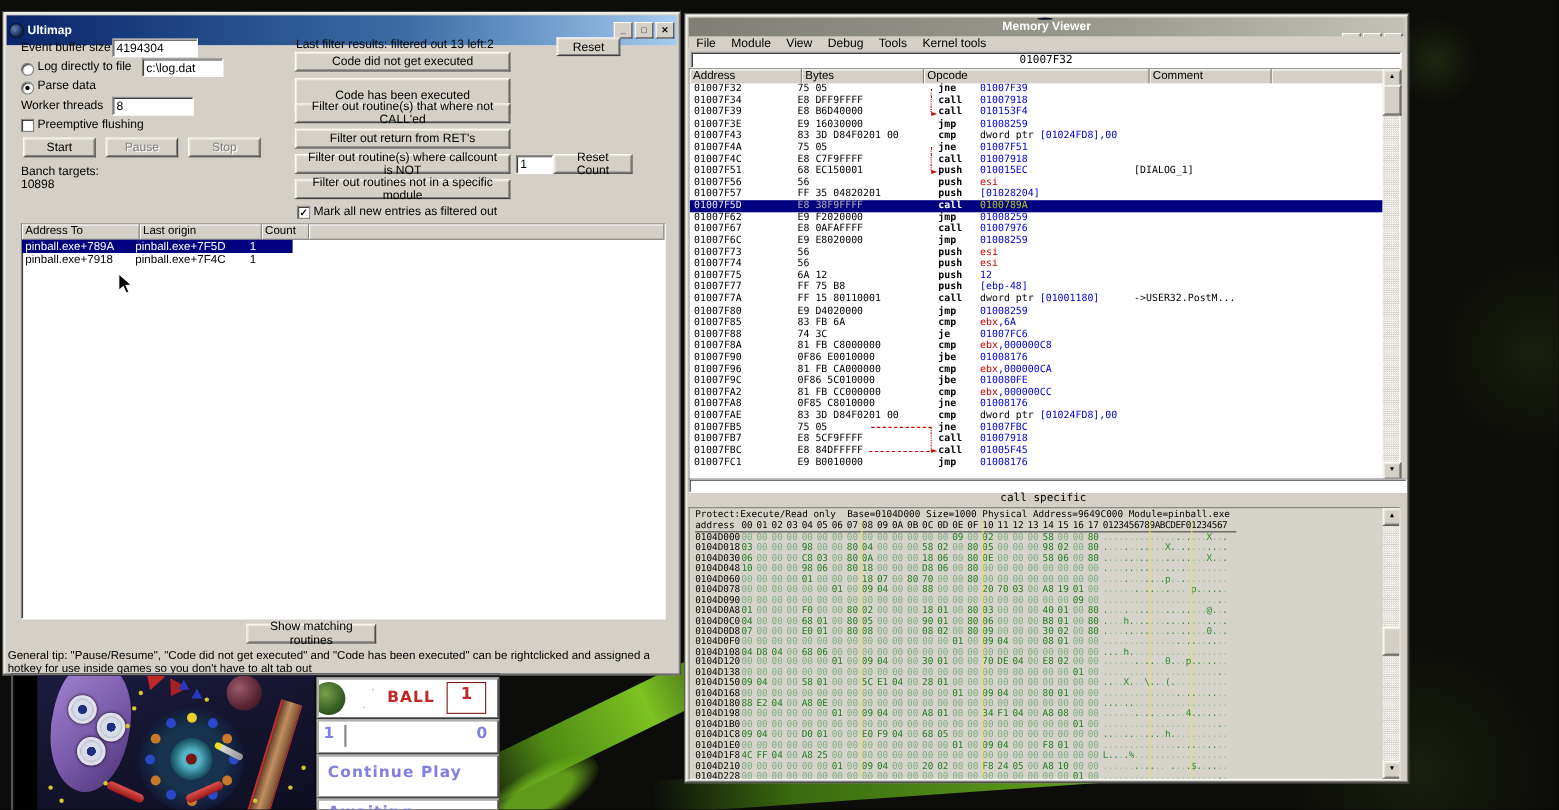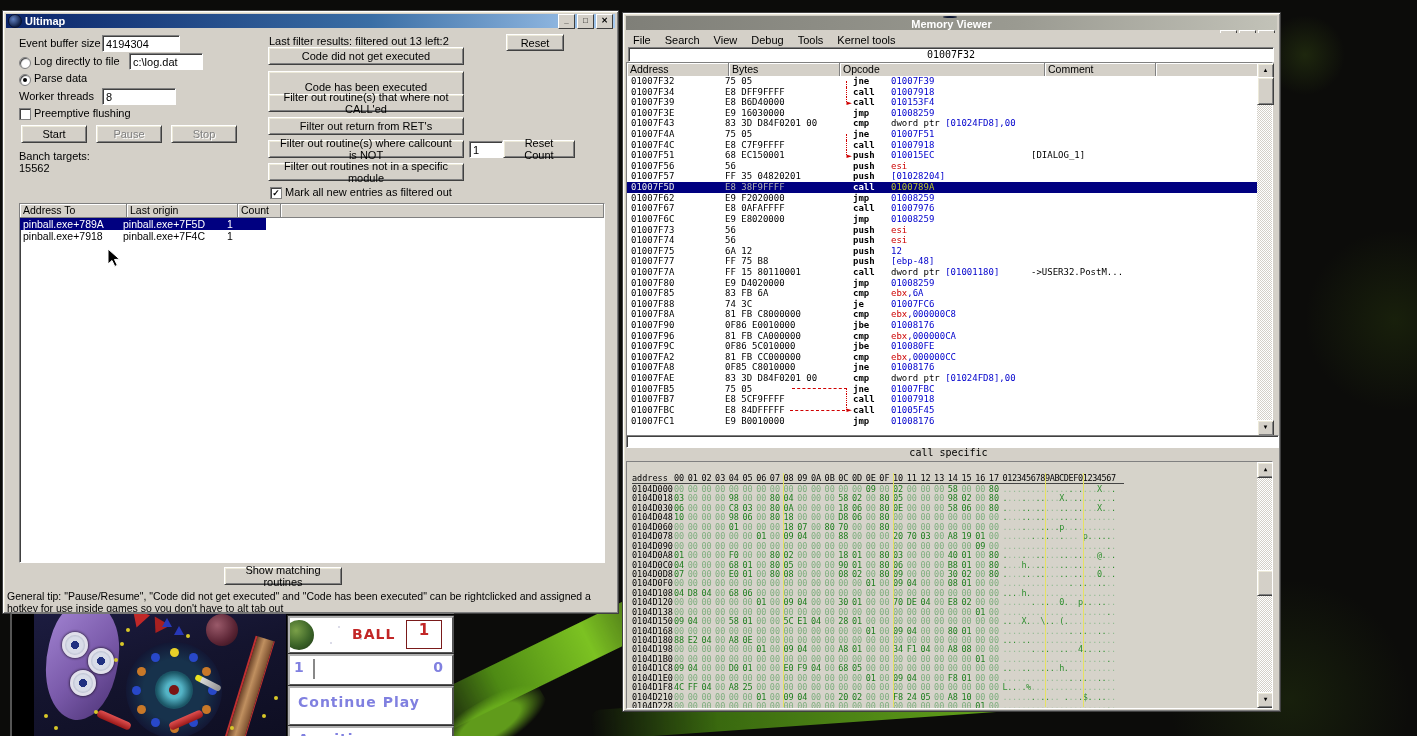--- a/index.html
+++ b/index.html
@@ -15,21 +15,21 @@
   .stripeA{left:408px;top:628px;width:330px;height:40px;transform:rotate(-26deg);
      background:linear-gradient(90deg,transparent,#4e8a14 25%,#78c01e 55%,#superb 0,transparent 95%);
      background:linear-gradient(90deg,transparent,#4e8a14 25%,#7cc222 55%,transparent 95%);border-radius:8px;}
   .stripeB{left:590px;top:688px;width:640px;height:30px;transform:rotate(-4deg);opacity:.9;
      background:linear-gradient(90deg,transparent,#3f7410 20%,#69ad1d 60%,transparent 97%);border-radius:10px;}
   .stripeC{left:430px;top:700px;width:120px;height:46px;transform:rotate(-30deg);opacity:.85;
      background:radial-gradient(ellipse,#6fb51e 0 40%,transparent 75%);}
   
   .win{position:absolute;background:#d4d0c8;border:1px solid #404040;
        box-shadow:inset 1px 1px 0 #fff,inset -1px -1px 0 #808080,inset 2px 2px 0 #ece9d8;z-index:2;}
-  .tbar{position:absolute;left:3px;right:3px;top:3px;height:14px;display:flex;align-items:center;
+  .tbar{position:absolute;left:3px;right:3px;top:3px;height:27px;display:flex;align-items:center;
         padding:0 2px;color:#fff;font-size:11px;font-weight:bold;}
   .tbar.active{background:linear-gradient(90deg,#0a246a,#3a6ea5 60%,#a6caf0);}
   .tbar.inactive{background:linear-gradient(90deg,#7f7f78,#9a9a91 60%,#c2c2b8);flex-direction:column;}
   .appico{width:12px;height:12px;margin-right:3px;border-radius:50%;
         background:radial-gradient(circle at 35% 35%,#6080c0,#102048 70%);border:1px solid #0a1430;}
   .tbtns{margin-left:auto;display:flex;gap:2px;}
   .tbtn{width:15px;height:13px;background:#d4d0c8;border:1px solid;border-color:#fff #404040 #404040 #fff;
         font-size:8px;font-weight:bold;color:#000;display:flex;align-items:center;justify-content:center;line-height:8px;}
   .btn{background:#d4d0c8;border:1px solid;border-color:#fff #404040 #404040 #fff;
        box-shadow:inset 1px 1px 0 #ece9d8,inset -1px -1px 0 #808080;
@@ -152,21 +152,21 @@
     <span class="radio on" style="left:13px;top:43px;"></span>
     <span class="lbl" style="left:28px;top:41px;">Parse data</span>
     <span class="lbl" style="left:13px;top:59px;">Worker threads</span>
     <span class="edit" style="left:96px;top:57px;width:66px;height:15px;">8</span>
     <span class="chk" style="left:13px;top:77px;"></span>
     <span class="lbl" style="left:28px;top:76px;">Preemptive flushing</span>
     <button class="btn" style="left:15px;top:94px;width:66px;height:18px;">Start</button>
     <button class="btn disabled" style="left:90px;top:94px;width:66px;height:18px;">Pause</button>
     <button class="btn disabled" style="left:165px;top:94px;width:66px;height:18px;">Stop</button>
     <span class="lbl" style="left:13px;top:119px;">Banch targets:</span>
-    <span class="lbl" style="left:13px;top:131px;">15562</span>
+    <span class="lbl" style="left:13px;top:131px;">10898</span>
 
     <span class="lbl" style="left:263px;top:4px;">Last filter results: filtered out 13 left:2</span>
     <button class="btn" style="left:500px;top:3px;width:58px;height:17px;">Reset</button>
     <div id="um-filter-btns">
         <button class="btn" style="left: 262px; top: 16px; width: 196px; height: 18px;">Code did not get executed</button>
         <button class="btn" style="left: 262px; top: 40px; width: 196px; height: 32px;">Code has been executed</button>
         <button class="btn" style="left: 262px; top: 63px; width: 196px; height: 18px;">Filter out routine(s) that where not CALL'ed</button>
         <button class="btn" style="left: 262px; top: 86px; width: 196px; height: 18px;">Filter out return from RET's</button>
         <button class="btn" style="left: 262px; top: 109px; width: 196px; height: 18px;">Filter out routine(s) where callcount is NOT</button>
         <button class="btn" style="left: 262px; top: 132px; width: 196px; height: 18px;">Filter out routines not in a specific module</button>
@@ -206,21 +206,21 @@
     <span class="appico"></span>
     <span>Memory Viewer</span>
     <span class="tbtns">
       <span class="tbtn">_</span>
       <span class="tbtn">□</span>
       <span class="tbtn">✕</span>
     </span>
   </div>
   <div class="menubar" id="mv-menu">
       <span>File</span>
-      <span>Search</span>
+      <span>Module</span>
       <span>View</span>
       <span>Debug</span>
       <span>Tools</span>
       <span>Kernel tools</span>
     </div>
   <div class="edit" style="left:5px;top:34px;width:638px;height:13px;justify-content:center;font-family:'DejaVu Sans Mono',monospace;font-size:10px;">01007F32</div>
 
   <div class="sunkpanel" style="left:3px;top:49px;width:645px;height:373px;">
     <div class="dishead" id="mv-disasm-head">
         <span class="lv-hcell" style="width: 95px;">Address</span>
@@ -490,20 +490,21 @@
     <div class="sb" style="right:0;top:0;bottom:0;">
       <div class="sbbtn" style="top:0;">▲</div>
       <div class="sbthumb" style="top:14px;height:26px;"></div>
       <div class="sbbtn" style="bottom:0;">▼</div>
     </div>
   </div>
   <div class="edit" style="left:3px;top:422px;width:645px;height:11px;"></div>
   <div class="lbl" style="left:3px;top:434px;width:645px;text-align:center;font-family:'DejaVu Sans Mono',monospace;font-size:10px;">call specific</div>
 
   <div class="hexpanel" style="left:3px;top:448px;width:645px;height:246px;">
+    <div class="hexinfo">Protect:Execute/Read only  Base=0104D000 Size=1000 Physical Address=9649C000 Module=pinball.exe</div>
     <div class="hexhead" id="hex-head"><span style="display: inline-block; width: 42px;">address</span><span class="hb">00</span><span class="hb">01</span><span class="hb">02</span><span class="hb">03</span><span class="hb">04</span><span class="hb">05</span><span class="hb">06</span><span class="hb">07</span><span class="hb">08</span><span class="hb">09</span><span class="hb">0A</span><span class="hb">0B</span><span class="hb">0C</span><span class="hb">0D</span><span class="hb">0E</span><span class="hb">0F</span><span class="hb">10</span><span class="hb">11</span><span class="hb">12</span><span class="hb">13</span><span class="hb">14</span><span class="hb">15</span><span class="hb">16</span><span class="hb">17</span><span class="hx-ascii">0123456789ABCDEF01234567</span></div>
     <div class="hexrows" id="hex-rows">
         <div class="hexrow"><span class="hx-a">0104D000</span><span class="hx-b z">00</span><span class="hx-b z">00</span><span class="hx-b z">00</span><span class="hx-b z">00</span><span class="hx-b z">00</span><span class="hx-b z">00</span><span class="hx-b z">00</span><span class="hx-b z">00</span><span class="hx-b z">00</span><span class="hx-b z">00</span><span class="hx-b z">00</span><span class="hx-b z">00</span><span class="hx-b z">00</span><span class="hx-b z">00</span><span class="hx-b nz">09</span><span class="hx-b z">00</span><span class="hx-b nz">02</span><span class="hx-b z">00</span><span class="hx-b z">00</span><span class="hx-b z">00</span><span class="hx-b nz">58</span><span class="hx-b z">00</span><span class="hx-b z">00</span><span class="hx-b nz">80</span><span class="hx-ascii"><span class="z">.</span><span class="z">.</span><span class="z">.</span><span class="z">.</span><span class="z">.</span><span class="z">.</span><span class="z">.</span><span class="z">.</span><span class="z">.</span><span class="z">.</span><span class="z">.</span><span class="z">.</span><span class="z">.</span><span class="z">.</span><span class="nz">.</span><span class="z">.</span><span class="nz">.</span><span class="z">.</span><span class="z">.</span><span class="z">.</span><span class="nz">X</span><span class="z">.</span><span class="z">.</span><span class="nz">.</span></span></div>
         <div class="hexrow"><span class="hx-a">0104D018</span><span class="hx-b nz">03</span><span class="hx-b z">00</span><span class="hx-b z">00</span><span class="hx-b z">00</span><span class="hx-b nz">98</span><span class="hx-b z">00</span><span class="hx-b z">00</span><span class="hx-b nz">80</span><span class="hx-b nz">04</span><span class="hx-b z">00</span><span class="hx-b z">00</span><span class="hx-b z">00</span><span class="hx-b nz">58</span><span class="hx-b nz">02</span><span class="hx-b z">00</span><span class="hx-b nz">80</span><span class="hx-b nz">05</span><span class="hx-b z">00</span><span class="hx-b z">00</span><span class="hx-b z">00</span><span class="hx-b nz">98</span><span class="hx-b nz">02</span><span class="hx-b z">00</span><span class="hx-b nz">80</span><span class="hx-ascii"><span class="nz">.</span><span class="z">.</span><span class="z">.</span><span class="z">.</span><span class="nz">.</span><span class="z">.</span><span class="z">.</span><span class="nz">.</span><span class="nz">.</span><span class="z">.</span><span class="z">.</span><span class="z">.</span><span class="nz">X</span><span class="nz">.</span><span class="z">.</span><span class="nz">.</span><span class="nz">.</span><span class="z">.</span><span class="z">.</span><span class="z">.</span><span class="nz">.</span><span class="nz">.</span><span class="z">.</span><span class="nz">.</span></span></div>
         <div class="hexrow"><span class="hx-a">0104D030</span><span class="hx-b nz">06</span><span class="hx-b z">00</span><span class="hx-b z">00</span><span class="hx-b z">00</span><span class="hx-b nz">C8</span><span class="hx-b nz">03</span><span class="hx-b z">00</span><span class="hx-b nz">80</span><span class="hx-b nz">0A</span><span class="hx-b z">00</span><span class="hx-b z">00</span><span class="hx-b z">00</span><span class="hx-b nz">18</span><span class="hx-b nz">06</span><span class="hx-b z">00</span><span class="hx-b nz">80</span><span class="hx-b nz">0E</span><span class="hx-b z">00</span><span class="hx-b z">00</span><span class="hx-b z">00</span><span class="hx-b nz">58</span><span class="hx-b nz">06</span><span class="hx-b z">00</span><span class="hx-b nz">80</span><span class="hx-ascii"><span class="nz">.</span><span class="z">.</span><span class="z">.</span><span class="z">.</span><span class="nz">.</span><span class="nz">.</span><span class="z">.</span><span class="nz">.</span><span class="nz">.</span><span class="z">.</span><span class="z">.</span><span class="z">.</span><span class="nz">.</span><span class="nz">.</span><span class="z">.</span><span class="nz">.</span><span class="nz">.</span><span class="z">.</span><span class="z">.</span><span class="z">.</span><span class="nz">X</span><span class="nz">.</span><span class="z">.</span><span class="nz">.</span></span></div>
         <div class="hexrow"><span class="hx-a">0104D048</span><span class="hx-b nz">10</span><span class="hx-b z">00</span><span class="hx-b z">00</span><span class="hx-b z">00</span><span class="hx-b nz">98</span><span class="hx-b nz">06</span><span class="hx-b z">00</span><span class="hx-b nz">80</span><span class="hx-b nz">18</span><span class="hx-b z">00</span><span class="hx-b z">00</span><span class="hx-b z">00</span><span class="hx-b nz">D8</span><span class="hx-b nz">06</span><span class="hx-b z">00</span><span class="hx-b nz">80</span><span class="hx-b z">00</span><span class="hx-b z">00</span><span class="hx-b z">00</span><span class="hx-b z">00</span><span class="hx-b z">00</span><span class="hx-b z">00</span><span class="hx-b z">00</span><span class="hx-b z">00</span><span class="hx-ascii"><span class="nz">.</span><span class="z">.</span><span class="z">.</span><span class="z">.</span><span class="nz">.</span><span class="nz">.</span><span class="z">.</span><span class="nz">.</span><span class="nz">.</span><span class="z">.</span><span class="z">.</span><span class="z">.</span><span class="nz">.</span><span class="nz">.</span><span class="z">.</span><span class="nz">.</span><span class="z">.</span><span class="z">.</span><span class="z">.</span><span class="z">.</span><span class="z">.</span><span class="z">.</span><span class="z">.</span><span class="z">.</span></span></div>
         <div class="hexrow"><span class="hx-a">0104D060</span><span class="hx-b z">00</span><span class="hx-b z">00</span><span class="hx-b z">00</span><span class="hx-b z">00</span><span class="hx-b nz">01</span><span class="hx-b z">00</span><span class="hx-b z">00</span><span class="hx-b z">00</span><span class="hx-b nz">18</span><span class="hx-b nz">07</span><span class="hx-b z">00</span><span class="hx-b nz">80</span><span class="hx-b nz">70</span><span class="hx-b z">00</span><span class="hx-b z">00</span><span class="hx-b nz">80</span><span class="hx-b z">00</span><span class="hx-b z">00</span><span class="hx-b z">00</span><span class="hx-b z">00</span><span class="hx-b z">00</span><span class="hx-b z">00</span><span class="hx-b z">00</span><span class="hx-b z">00</span><span class="hx-ascii"><span class="z">.</span><span class="z">.</span><span class="z">.</span><span class="z">.</span><span class="nz">.</span><span class="z">.</span><span class="z">.</span><span class="z">.</span><span class="nz">.</span><span class="nz">.</span><span class="z">.</span><span class="nz">.</span><span class="nz">p</span><span class="z">.</span><span class="z">.</span><span class="nz">.</span><span class="z">.</span><span class="z">.</span><span class="z">.</span><span class="z">.</span><span class="z">.</span><span class="z">.</span><span class="z">.</span><span class="z">.</span></span></div>
         <div class="hexrow"><span class="hx-a">0104D078</span><span class="hx-b z">00</span><span class="hx-b z">00</span><span class="hx-b z">00</span><span class="hx-b z">00</span><span class="hx-b z">00</span><span class="hx-b z">00</span><span class="hx-b nz">01</span><span class="hx-b z">00</span><span class="hx-b nz">09</span><span class="hx-b nz">04</span><span class="hx-b z">00</span><span class="hx-b z">00</span><span class="hx-b nz">88</span><span class="hx-b z">00</span><span class="hx-b z">00</span><span class="hx-b z">00</span><span class="hx-b nz">20</span><span class="hx-b nz">70</span><span class="hx-b nz">03</span><span class="hx-b z">00</span><span class="hx-b nz">A8</span><span class="hx-b nz">19</span><span class="hx-b nz">01</span><span class="hx-b z">00</span><span class="hx-ascii"><span class="z">.</span><span class="z">.</span><span class="z">.</span><span class="z">.</span><span class="z">.</span><span class="z">.</span><span class="nz">.</span><span class="z">.</span><span class="nz">.</span><span class="nz">.</span><span class="z">.</span><span class="z">.</span><span class="nz">.</span><span class="z">.</span><span class="z">.</span><span class="z">.</span><span class="nz">&nbsp;</span><span class="nz">p</span><span class="nz">.</span><span class="z">.</span><span class="nz">.</span><span class="nz">.</span><span class="nz">.</span><span class="z">.</span></span></div>
         <div class="hexrow"><span class="hx-a">0104D090</span><span class="hx-b z">00</span><span class="hx-b z">00</span><span class="hx-b z">00</span><span class="hx-b z">00</span><span class="hx-b z">00</span><span class="hx-b z">00</span><span class="hx-b z">00</span><span class="hx-b z">00</span><span class="hx-b z">00</span><span class="hx-b z">00</span><span class="hx-b z">00</span><span class="hx-b z">00</span><span class="hx-b z">00</span><span class="hx-b z">00</span><span class="hx-b z">00</span><span class="hx-b z">00</span><span class="hx-b z">00</span><span class="hx-b z">00</span><span class="hx-b z">00</span><span class="hx-b z">00</span><span class="hx-b z">00</span><span class="hx-b z">00</span><span class="hx-b nz">09</span><span class="hx-b z">00</span><span class="hx-ascii"><span class="z">.</span><span class="z">.</span><span class="z">.</span><span class="z">.</span><span class="z">.</span><span class="z">.</span><span class="z">.</span><span class="z">.</span><span class="z">.</span><span class="z">.</span><span class="z">.</span><span class="z">.</span><span class="z">.</span><span class="z">.</span><span class="z">.</span><span class="z">.</span><span class="z">.</span><span class="z">.</span><span class="z">.</span><span class="z">.</span><span class="z">.</span><span class="z">.</span><span class="nz">.</span><span class="z">.</span></span></div>
         <div class="hexrow"><span class="hx-a">0104D0A8</span><span class="hx-b nz">01</span><span class="hx-b z">00</span><span class="hx-b z">00</span><span class="hx-b z">00</span><span class="hx-b nz">F0</span><span class="hx-b z">00</span><span class="hx-b z">00</span><span class="hx-b nz">80</span><span class="hx-b nz">02</span><span class="hx-b z">00</span><span class="hx-b z">00</span><span class="hx-b z">00</span><span class="hx-b nz">18</span><span class="hx-b nz">01</span><span class="hx-b z">00</span><span class="hx-b nz">80</span><span class="hx-b nz">03</span><span class="hx-b z">00</span><span class="hx-b z">00</span><span class="hx-b z">00</span><span class="hx-b nz">40</span><span class="hx-b nz">01</span><span class="hx-b z">00</span><span class="hx-b nz">80</span><span class="hx-ascii"><span class="nz">.</span><span class="z">.</span><span class="z">.</span><span class="z">.</span><span class="nz">.</span><span class="z">.</span><span class="z">.</span><span class="nz">.</span><span class="nz">.</span><span class="z">.</span><span class="z">.</span><span class="z">.</span><span class="nz">.</span><span class="nz">.</span><span class="z">.</span><span class="nz">.</span><span class="nz">.</span><span class="z">.</span><span class="z">.</span><span class="z">.</span><span class="nz">@</span><span class="nz">.</span><span class="z">.</span><span class="nz">.</span></span></div>

